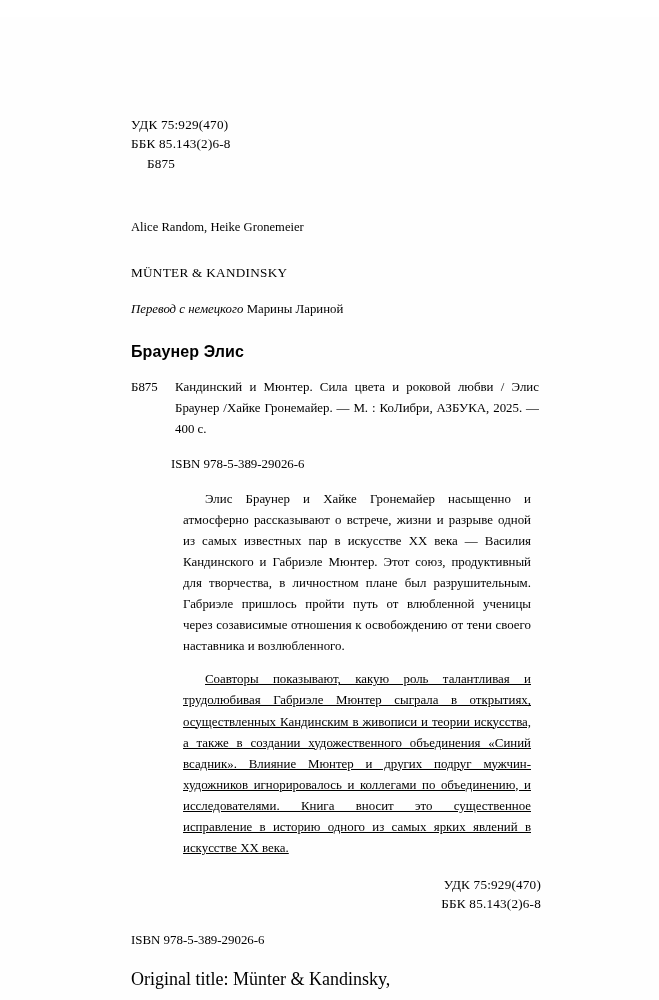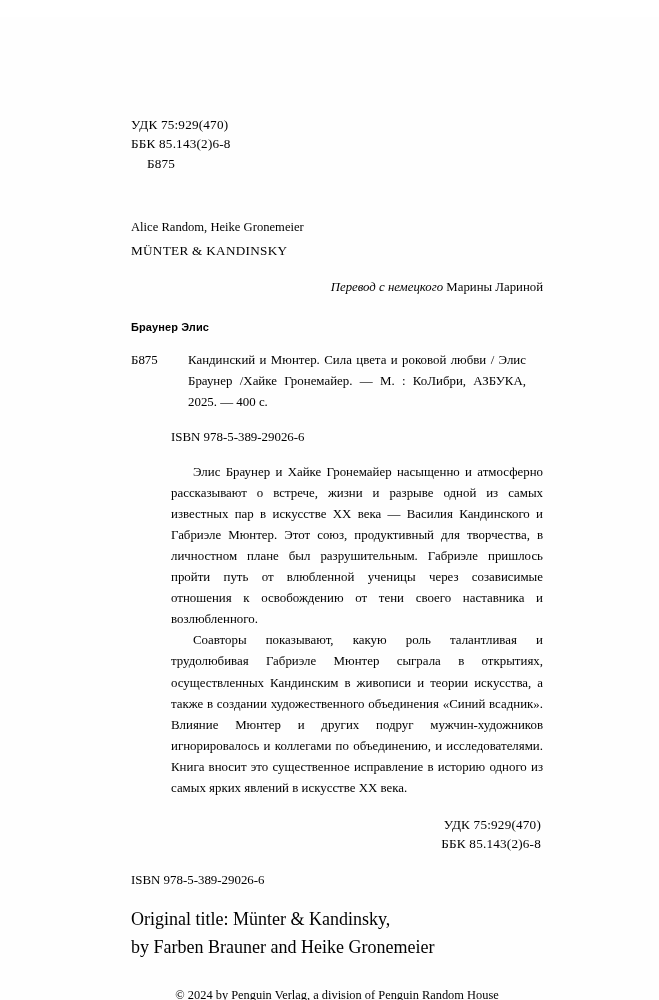--- a/index.html
+++ b/index.html
@@ -38,78 +38,77 @@
   .udk-block div { white-space: pre; }
   .udk-indent { padding-left: 16px; }
 
   
   .orig-block {
     margin-top: 45px;
     font-size: 12.6px;
     line-height: 1.5;
   }
   .orig-title {
-    margin-top: 4px;
+    margin-top: 26px;
     font-size: 13.2px;
     letter-spacing: 0.3px;
   }
   .orig-sub {
     font-size: 12.6px;
   }
 
   .translator {
     margin-top: 20px;
     font-size: 12.8px;
-    text-align: right;
   }
   .translator .it { font-style: italic; }
 
   .author-ru {
     margin-top: 26px;
     font-family: "Liberation Sans", sans-serif;
     font-weight: bold;
-    font-size: 11px;
+    font-size: 16px;
     letter-spacing: 0.1px;
   }
 
   
   .biblio {
     margin-top: 16px;
     font-size: 12.9px;
     line-height: 1.62;
     text-align: justify;
     position: relative;
     padding-left: 40px;
   }
   .biblio .sig {
     position: absolute;
     left: 0;
     top: 0;
   }
-  .biblio p { margin: 17px; }
+  .biblio p { margin: 4px; }
 
   .isbn-1 {
     margin-top: 17px;
     padding-left: 40px;
     font-size: 12.9px;
   }
 
   
   .annotation {
     margin-top: 17px;
     padding-left: 40px;
     font-size: 12.9px;
     line-height: 1.63;
     text-align: justify;
   }
   .annotation p {
-    margin: 0;
+    margin: 12px;
     text-indent: 22px;
   }
-  .annotation p + p { margin-top: 0px; }
+  .annotation p + p { margin-top: 0px; text-decoration: underline; }
 
   .codes-right {
     margin-top: 16px;
     text-align: right;
     font-size: 13.2px;
     line-height: 1.46;
     letter-spacing: 0.2px;
     padding-right: 2px;
   }
 

